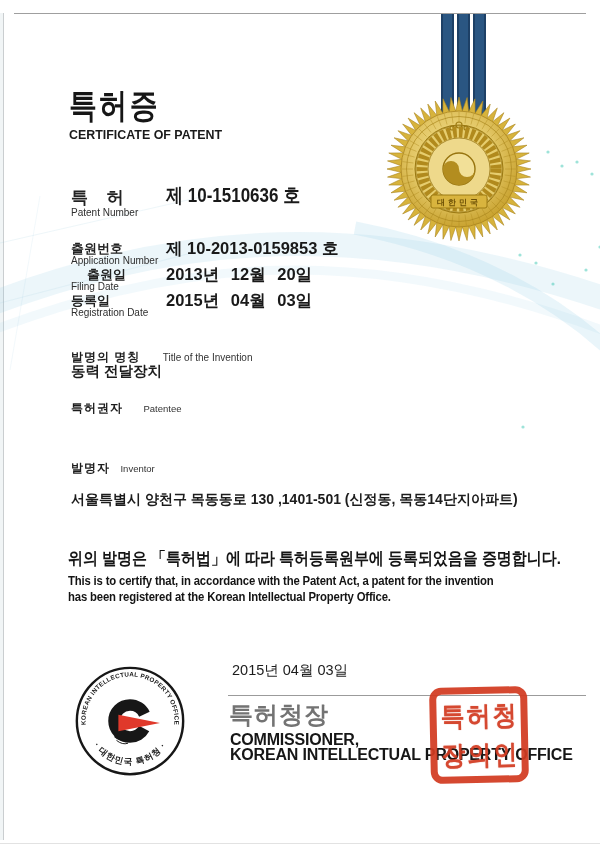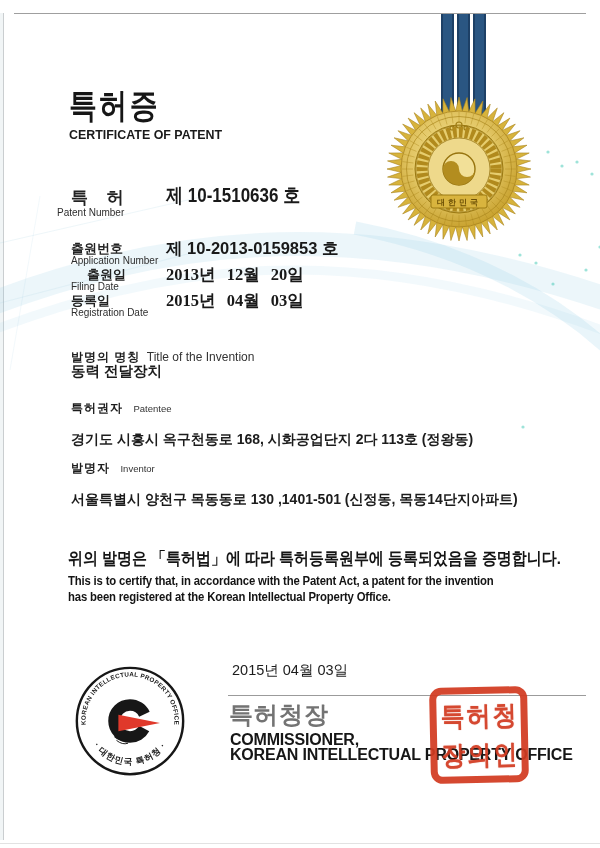--- a/index.html
+++ b/index.html
@@ -22,21 +22,21 @@
   .ribbon-strip{position:absolute;top:14px;height:102px;width:13px;
      background:var(--ribbon-navy,#2a5682);
      border-left:2px solid #1d4066;border-right:2px solid #1d4066;box-sizing:border-box;}
   
   .title-ko{left:69px;top:83px;font-size:34px;letter-spacing:3px;color:#161616;}
   .title-en{left:69px;top:127px;font-size:13.5px;color:#1a1a1a;}
   
   .flabel{color:#222;}
   .fsub{font-size:10px;color:#2e2e2e;}
   .fvalue{color:#191919;}
-  .ws7{word-spacing:7px;font-family:Liberation Serif, serif;}
+  .ws7{word-spacing:7px;}
   
   .cert-ko{left:68px;top:547px;font-size:17px;color:#141414;}
   .cert-en{font-size:13.5px;letter-spacing:-.2px;color:#141414;}
   
   .issue-date{left:232px;top:661px;font-size:14.5px;color:#1c1c1c;}
   .sig-rule{position:absolute;left:228px;top:695px;width:358px;height:1px;background:#8a8a8a;opacity:.85;}
   .comm-ko{left:229px;top:699px;font-size:24px;letter-spacing:1px;color:#737373;font-family:Liberation Mono, monospace;}
   .comm-en{font-size:16px;letter-spacing:-.2px;color:#161616;}
   
   .seal{position:absolute;left:430px;top:687px;width:98px;height:96px;box-sizing:border-box;
@@ -163,46 +163,45 @@
     <g>
       <rect x="45" y="99" width="56" height="13" rx="2" fill="#d9b43e" stroke="#9c7a12" stroke-width="1"></rect>
       <text x="73" y="109" text-anchor="middle" font-size="8" font-weight="bold" letter-spacing="3" fill="#6b4f05">대한민국</text>
     </g>
   </svg>
 
   <div class="abs z3 b title-ko cx82">특허증</div>
   <div class="abs z3 b title-en cx92">CERTIFICATE OF PATENT</div>
 
   <div class="abs z3 b flabel" style="left:71px;top:186px;font-size:17px;letter-spacing:7px">특 허</div>
-  <div class="abs z3 fsub" style="left:57px;top:207px">Patent Number</div>
+  <div class="abs z3 fsub" style="left:71px;top:207px">Patent Number</div>
   <div class="abs z3 b fvalue cx85" style="left:166px;top:182px;font-size:20px">제 10-1510636 호</div>
 
   <div class="abs z3 b flabel" style="left:71px;top:240px;font-size:13px">출원번호</div>
   <div class="abs z3 fsub" style="left:71px;top:255px">Application Number</div>
   <div class="abs z3 b fvalue" style="left:166px;top:238px;font-size:16.5px">제 10-2013-0159853 호</div>
 
   <div class="abs z3 b flabel" style="left:87px;top:266px;font-size:13px">출원일</div>
   <div class="abs z3 fsub" style="left:71px;top:281px">Filing Date</div>
   <div class="abs z3 b fvalue ws7" style="left:166px;top:264px;font-size:16.5px">2013년 12월 20일</div>
 
   <div class="abs z3 b flabel" style="left:71px;top:292px;font-size:13px">등록일</div>
   <div class="abs z3 fsub" style="left:71px;top:307px">Registration Date</div>
   <div class="abs z3 b fvalue ws7" style="left:166px;top:290px;font-size:16.5px">2015년 04월 03일</div>
 
   <div class="abs z3" style="left:71px;top:347px">
     <span class="b" style="font-size:12px;letter-spacing:1px">발명의 명칭</span>
-    <span style="font-size:12px;color:#333;margin-left:2px">Title of the Invention</span>
+    <span style="font-size:10px;color:#333;margin-left:18px">Title of the Invention</span>
   </div>
   <div class="abs z3 b" style="left:71px;top:362px;font-size:14.5px">동력 전달장치</div>
 
   <div class="abs z3" style="left:71px;top:398px">
     <span class="b" style="font-size:12px;letter-spacing:1px">특허권자</span>
-    <span style="font-size:9.5px;color:#333;margin-left:6px">Patentee</span>
-  </div>
-  <div class="abs z3 b" style="left:71px;top:431px;font-size:14px">경기도 시흥시 옥구천동로 168, 시화공업단지 2다 113호 (정왕동)</div>
+    <span style="font-size:9.5px;color:#333;margin-left:16px">Patentee</span>
+  </div>
 
   <div class="abs z3" style="left:71px;top:458px">
     <span class="b" style="font-size:12px;letter-spacing:1px">발명자</span>
     <span style="font-size:9.5px;color:#333;margin-left:6px">Inventor</span>
   </div>
   <div class="abs z3 b" style="left:71px;top:491px;font-size:14px">서울특별시 양천구 목동동로 130 ,1401-501 (신정동, 목동14단지아파트)</div>
 
   <div class="abs z3 b cert-ko cx88">위의 발명은 「특허법」에 따라 특허등록원부에 등록되었음을 증명합니다.</div>
   <div class="abs z3 b cert-en cx84" style="left:68px;top:573px">This is to certify that, in accordance with the Patent Act, a patent for the invention</div>
   <div class="abs z3 b cert-en cx84" style="left:68px;top:589px">has been registered at the Korean Intellectual Property Office.</div>

